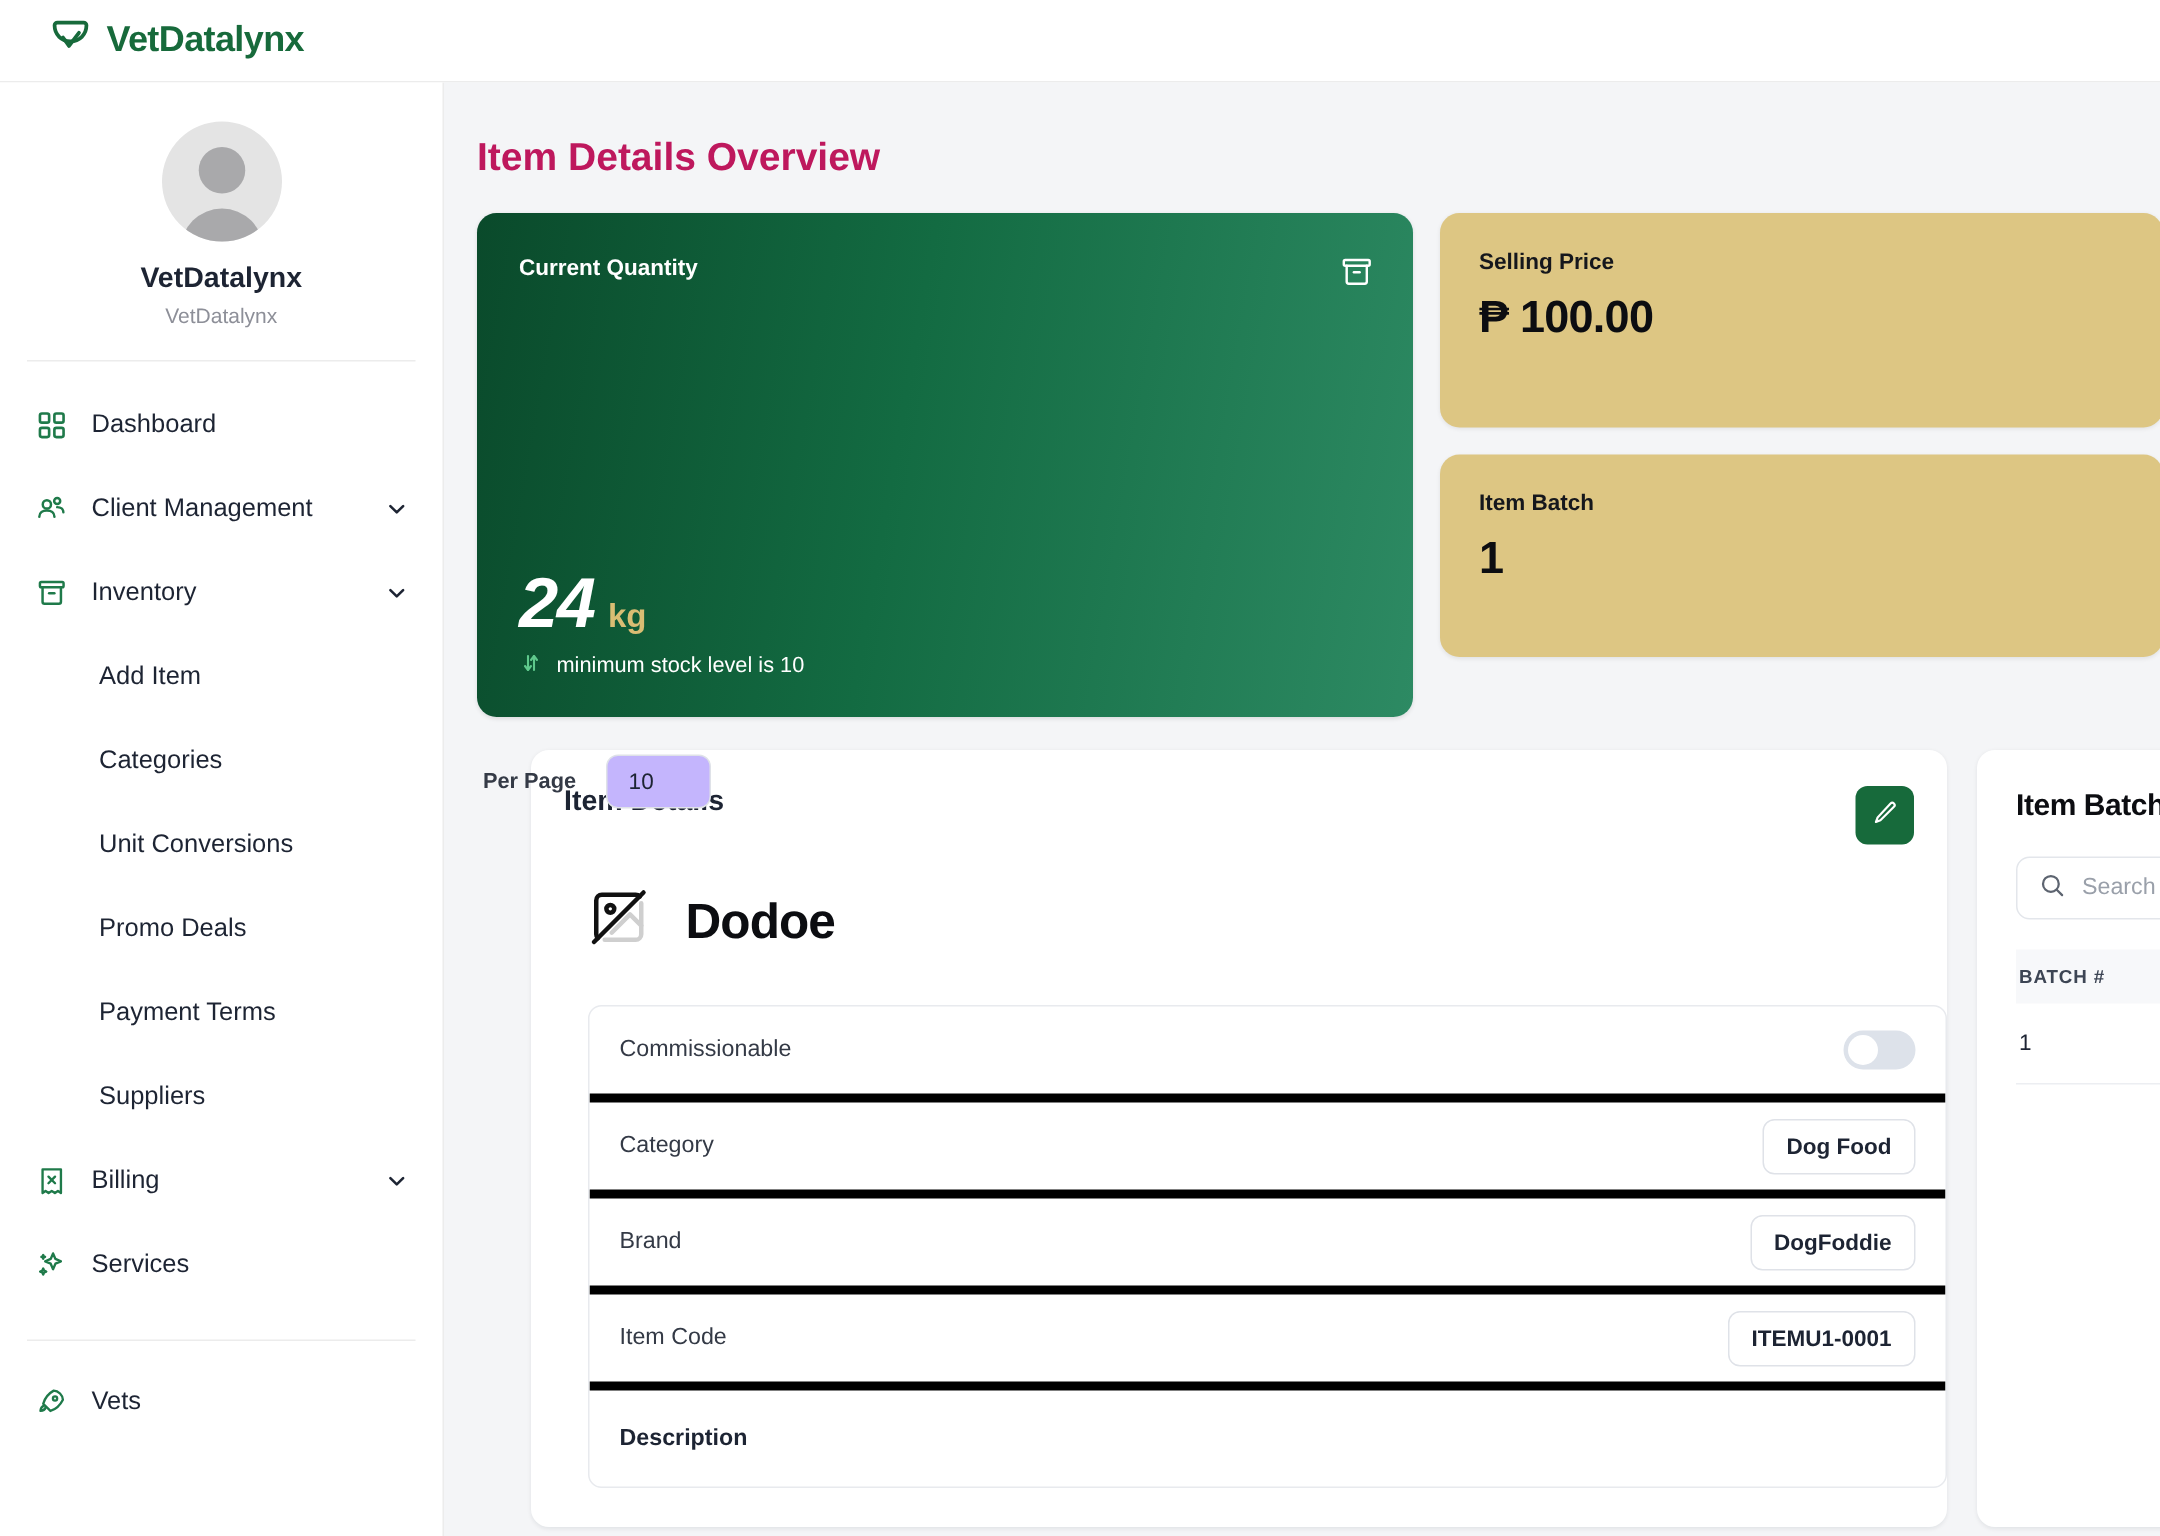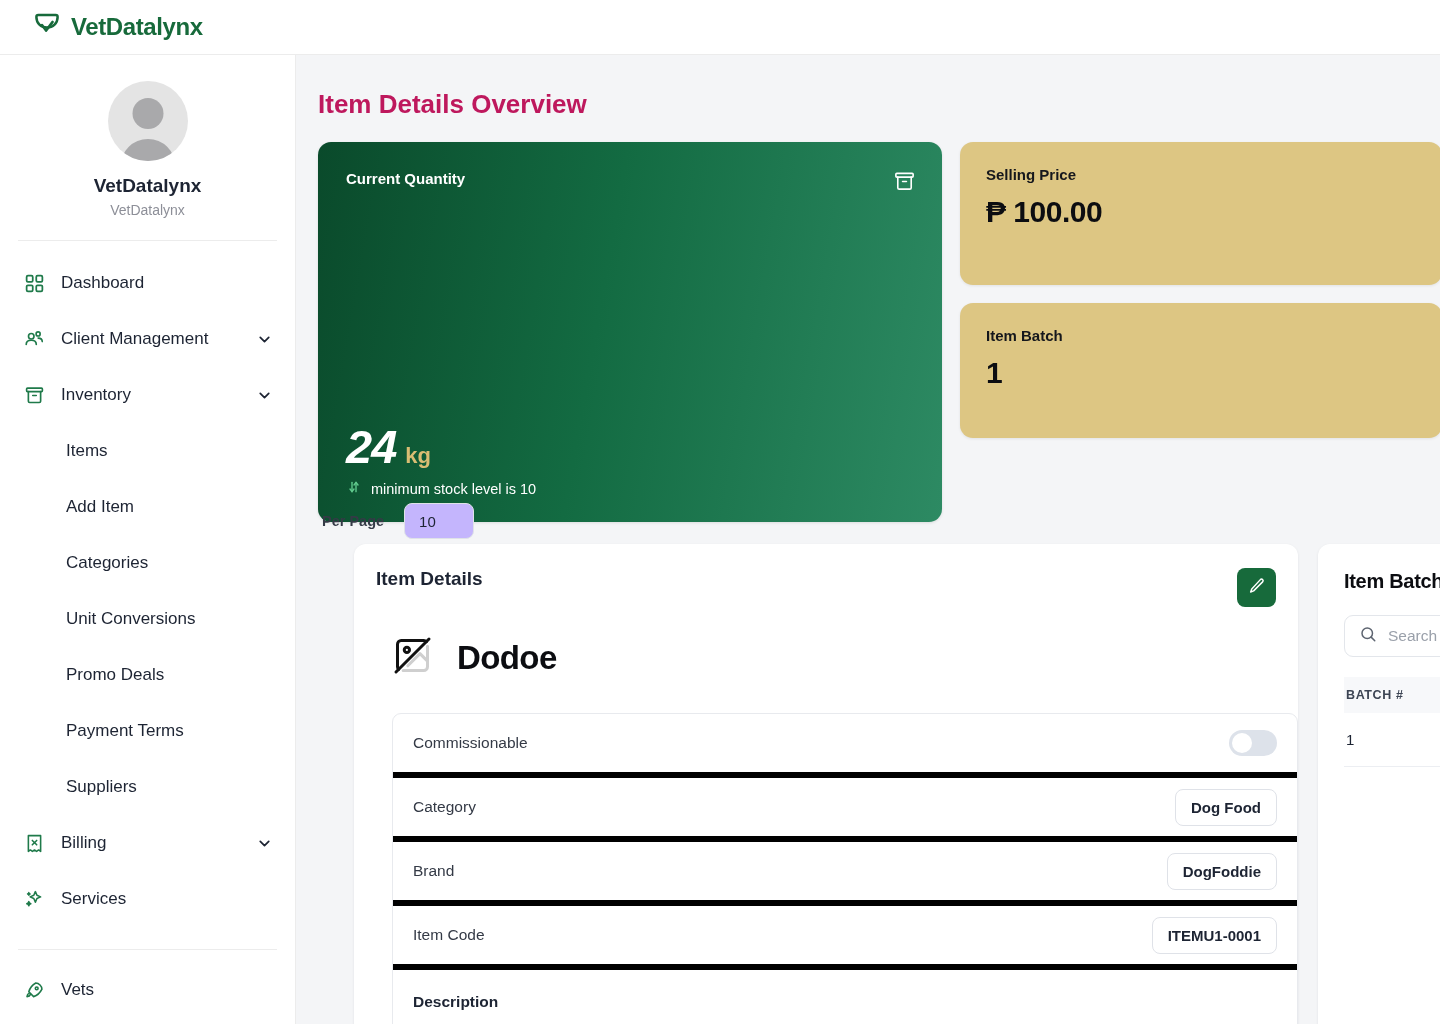--- a/index.html
+++ b/index.html
@@ -79,21 +79,21 @@
     overflow: hidden; position: relative;
   }
   .page-title {
     font-size: 26px; font-weight: 700; color: #be185d; margin-bottom: 22px;
     padding-left: 0;
   }
 
   .cards-row { display: flex; gap: 18px; align-items: flex-start; }
 
   .card-qty {
-    width: 624px; height: 380px; border-radius: 13px;
+    width: 624px; height: 336px; border-radius: 13px;
     background: linear-gradient(100deg, #0a4a2b 0%, #136b42 45%, #2d8a63 100%);
     padding: 28px 26px 24px 28px;
     display: flex; flex-direction: column; justify-content: space-between;
     box-shadow: 0 1px 3px rgba(0,0,0,0.10);
     flex: none;
   }
   .card-qty-top { display: flex; align-items: flex-start; justify-content: space-between; }
   .card-qty-title { color: #ffffff; font-size: 15px; font-weight: 700; }
   .qty-value { display: flex; align-items: baseline; gap: 9px; }
   .qty-num { color: #ffffff; font-size: 47px; font-weight: 700; line-height: 1; letter-spacing: -1px; font-style: italic; }
@@ -254,23 +254,20 @@
           </span>
           <span class="label">Inventory</span>
           <span class="chev">
             <svg width="17" height="17" viewBox="0 0 24 24" fill="none" stroke="#1d2433" stroke-width="2.4" stroke-linecap="round" stroke-linejoin="round">
                 <polyline points="6 9 12 15 18 9"></polyline>
               </svg>
           </span>
         </div>
 
         <div class="nav-sub">
-            <span>Items</span>
-          </div>
-        <div class="nav-sub">
             <span>Add Item</span>
           </div>
         <div class="nav-sub">
             <span>Categories</span>
           </div>
         <div class="nav-sub">
             <span>Unit Conversions</span>
           </div>
         <div class="nav-sub">
             <span>Promo Deals</span>

